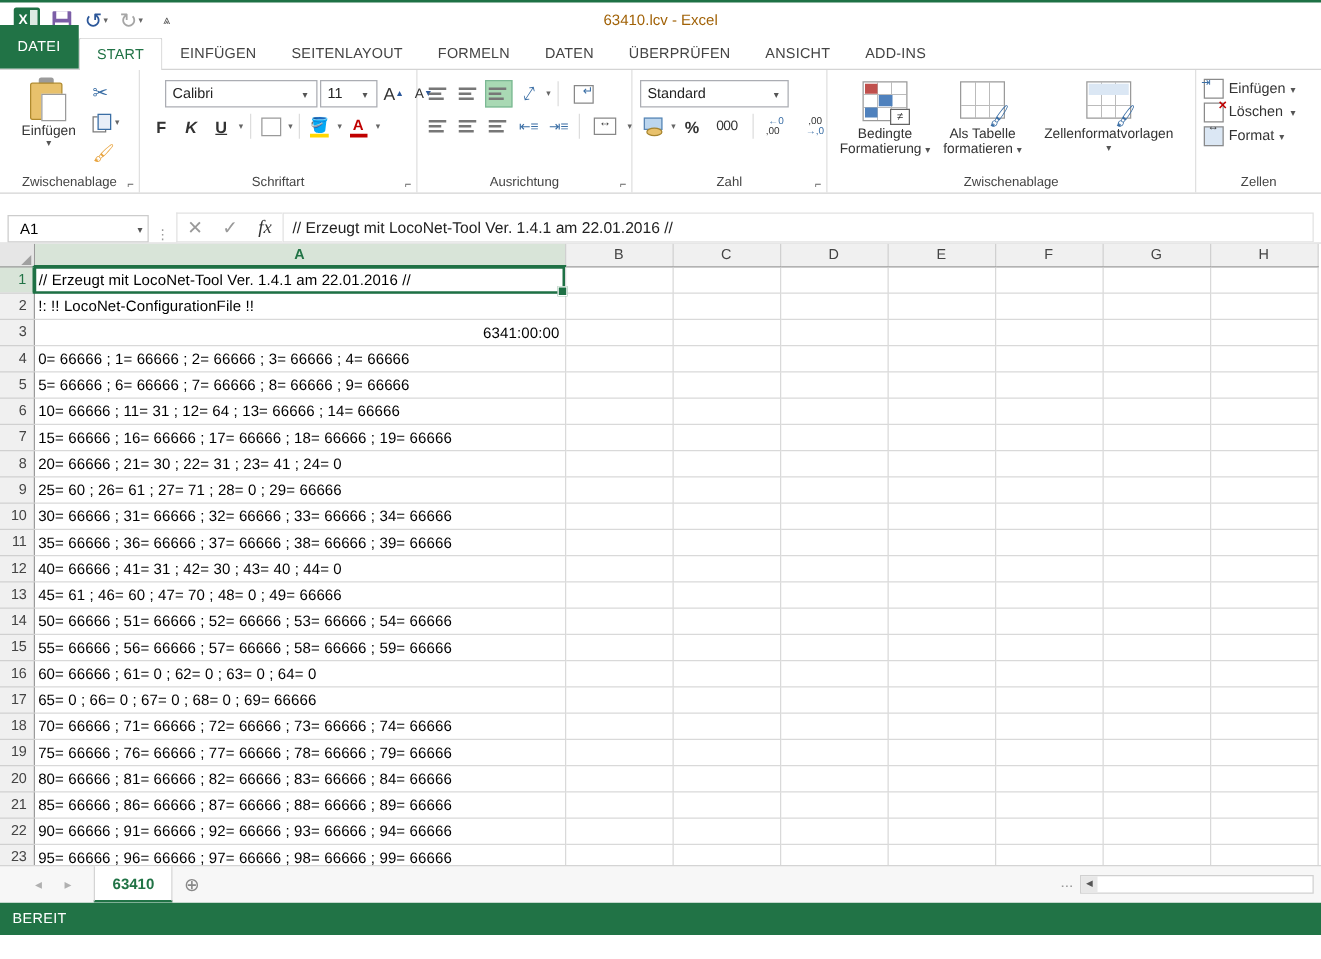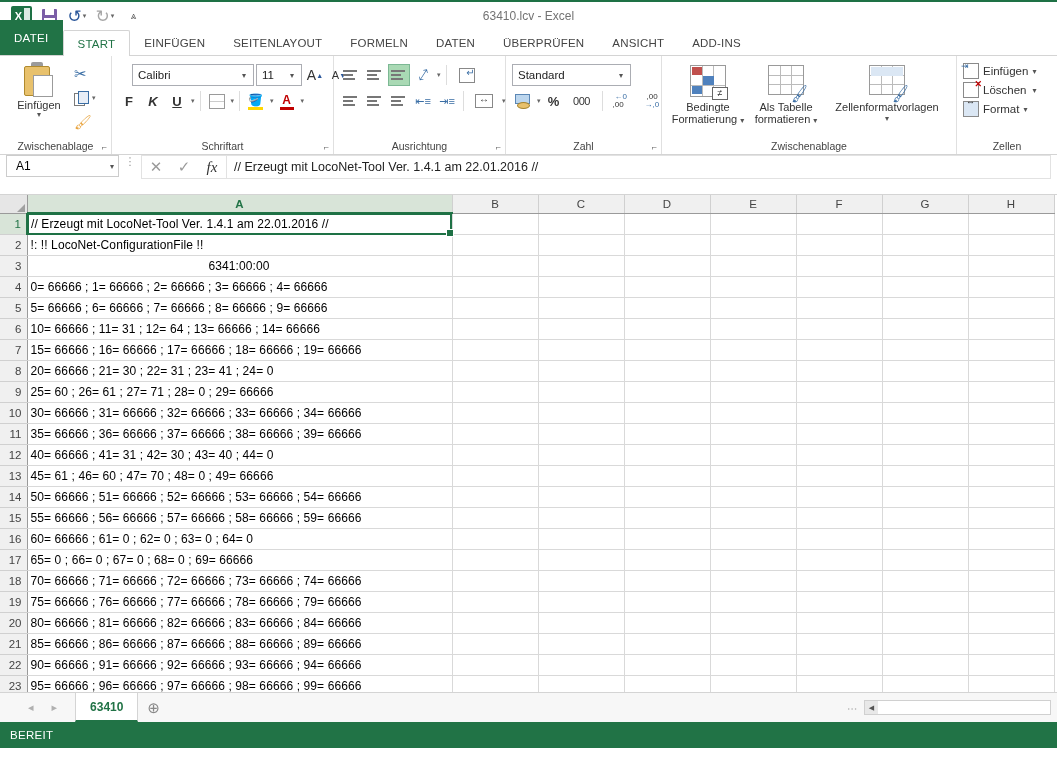--- a/index.html
+++ b/index.html
@@ -44,21 +44,21 @@
     content:""; position:absolute; left:3px; top:0; width:9px; height:6px; background:#fff;
   }
   .save-icon::after {
     content:""; position:absolute; left:2px; bottom:0; width:11px; height:6px; background:#fff;
   }
   .undo-arrow { color: #2b579a; font-size: 17px; line-height: 1; }
   .redo-arrow { color: #a6a6a6; font-size: 17px; line-height: 1; }
   .caret-sm { color: #666; font-size: 7px; margin-left: 1px; }
   .title-text {
     position: absolute; left: 0; right: 0; text-align: center;
-    font-size: 12px; color: #737373;
+    font-size: 12px; color: #a16207;
   }
   
   .tabbar {
     height: 26px; display: flex; align-items: flex-end;
     background: #fff; position: relative;
   }
   .tabbar::after {
     content:""; position:absolute; left:0; right:0; bottom:0; height:0;
   }
   .tab-file {
@@ -231,21 +231,21 @@
   .cell-row { display:flex; align-items:center; gap:4px; font-size:11.5px; color:#333; }
   .cell-ic { width:16px; height:16px; position:relative; border:1px solid #8a8a8a; background:#fff;}
   .cell-ic.ins::after{content:"⇥";position:absolute;left:-3px;top:-3px;font-size:9px;color:#3a6ea5;}
   .cell-ic.del::after{content:"✕";position:absolute;right:-4px;top:-4px;font-size:9px;color:#c00000;font-weight:bold;}
   .cell-ic.fmt { background:#dbe7f4; }
   .cell-ic.fmt::after{content:"↔";position:absolute;left:2px;top:-6px;font-size:9px;color:#333;}
   .cell-caret2 { font-size:8px; color:#555; margin-left:auto; }
 
   
   .formulabar {
-    height: 40px; display: flex; align-items: flex-start;
+    height: 40px; display: flex; align-items: flex-end;
     background: #fff; padding: 0 6px;
     border-bottom: 1px solid #d4d4d4;
   }
   .namebox {
     width: 113px; height: 22px; border: 1px solid #ccc; background:#fff;
     display:flex; align-items:center; padding: 0 4px 0 9px; font-size: 12px; color:#000;
   }
   .namebox .nval { flex:1; }
   .namebox .ndrop { font-size:8px; color:#555; }
   .fb-dots { width: 22px; text-align:center; color:#999; font-size: 11px; letter-spacing:0; }
@@ -284,21 +284,21 @@
   td.cell {
     height: 21px; border-right:1px solid #d9d9d9; border-bottom:1px solid #d9d9d9;
     font-size: 12px; color:#000; padding: 0 2px 0 3px;
     white-space: nowrap; overflow: visible; position: relative;
     font-family: "Liberation Sans", sans-serif;
   }
   td.cell.dataline {
     font-family: "Liberation Sans", sans-serif;
     letter-spacing: .1px;
   }
-  td.cell.num { text-align: center; padding-right: 4px; }
+  td.cell.num { text-align: right; padding-right: 4px; }
   .selbox {
     position: absolute; pointer-events:none;
     border: 2px solid #1e7145;
     left: 27px; top: 18px; width: 425px; height: 22px;
     z-index: 5;
   }
   .selbox::after {
     content:""; position:absolute; right:-4px; bottom:-4px;
     width:6px; height:6px; background:#1e7145; border:1px solid #fff;
   }

